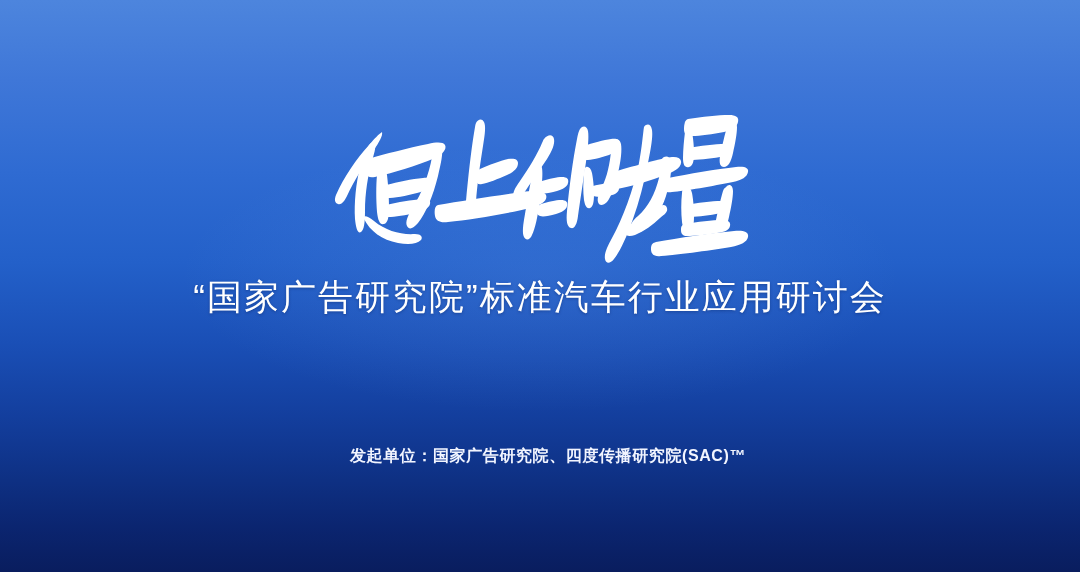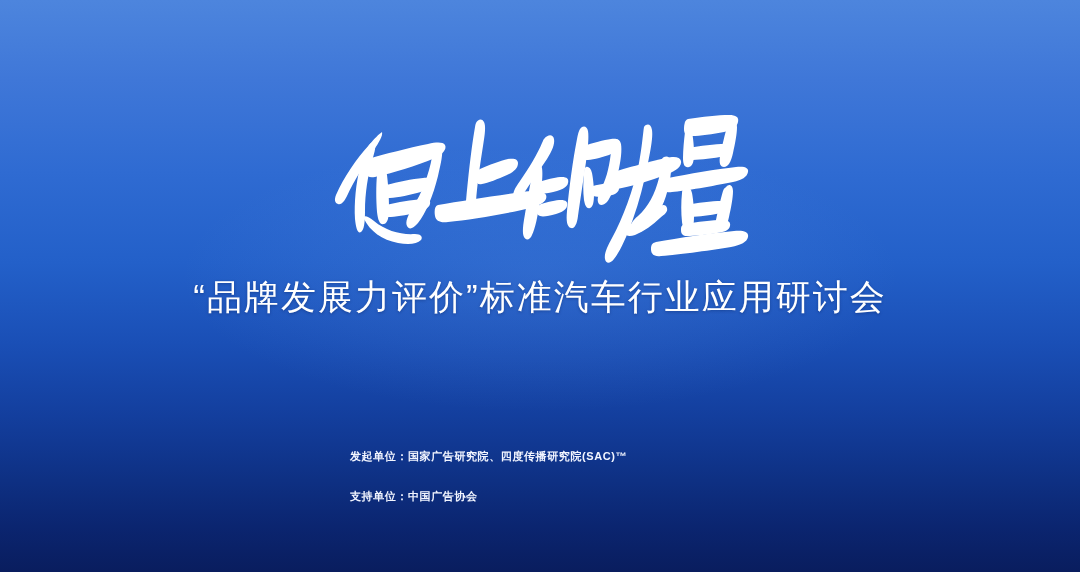--- a/index.html
+++ b/index.html
@@ -81,21 +81,21 @@
 
   
   .credits {
     position: absolute;
     left: 350px;
     top: 448px;
     color: #f2f5ff;
   }
   .credits .credit-line {
     display: block;
-    font-size: 11px;
+    font-size: 16px;
     line-height: 16px;
     font-weight: 600;
     letter-spacing: 0.6px;
     white-space: nowrap;
   }
   .credits .credit-line.c1 { margin-bottom: 24px; }
 </style>
 </head>
 <body>
 
@@ -154,21 +154,20 @@
           <path d="M356,104 C367,102 382,100 391,100 C397,100 400,102 399,106 C398,110 394,112 386,113 C376,115 365,116 358,116 C354,116 352,114 352,110 C352,106 353,105 356,104 Z"></path>
           <path d="M355,123 C367,121 383,119 392,119 C398,119 401,121 400,125 C399,129 395,131 387,132 C376,134 364,135 357,135 C353,135 351,133 351,129 C351,125 352,124 355,123 Z"></path>
           <path d="M326,141 C348,137 381,132 404,130 C414,129 419,131 418,136 C417,141 411,144 401,146 C377,150 345,154 331,155 C324,156 321,153 321,148 C321,143 323,142 326,141 Z"></path>
         </g>
 
       </g>
     </svg>
   </div>
 
   <div class="subtitle">
-    <span class="line l1">“品牌发展力评价”标准汽车行业应用研讨会</span>
+    <span class="line l1">“国家广告研究院”标准汽车行业应用研讨会</span>
   </div>
 
   <div class="credits">
     <span class="credit-line c1">发起单位：国家广告研究院、四度传播研究院(SAC)™</span>
-    <span class="credit-line c2">支持单位：中国广告协会</span>
   </div>
 
 </div>
 
 </body></html>

